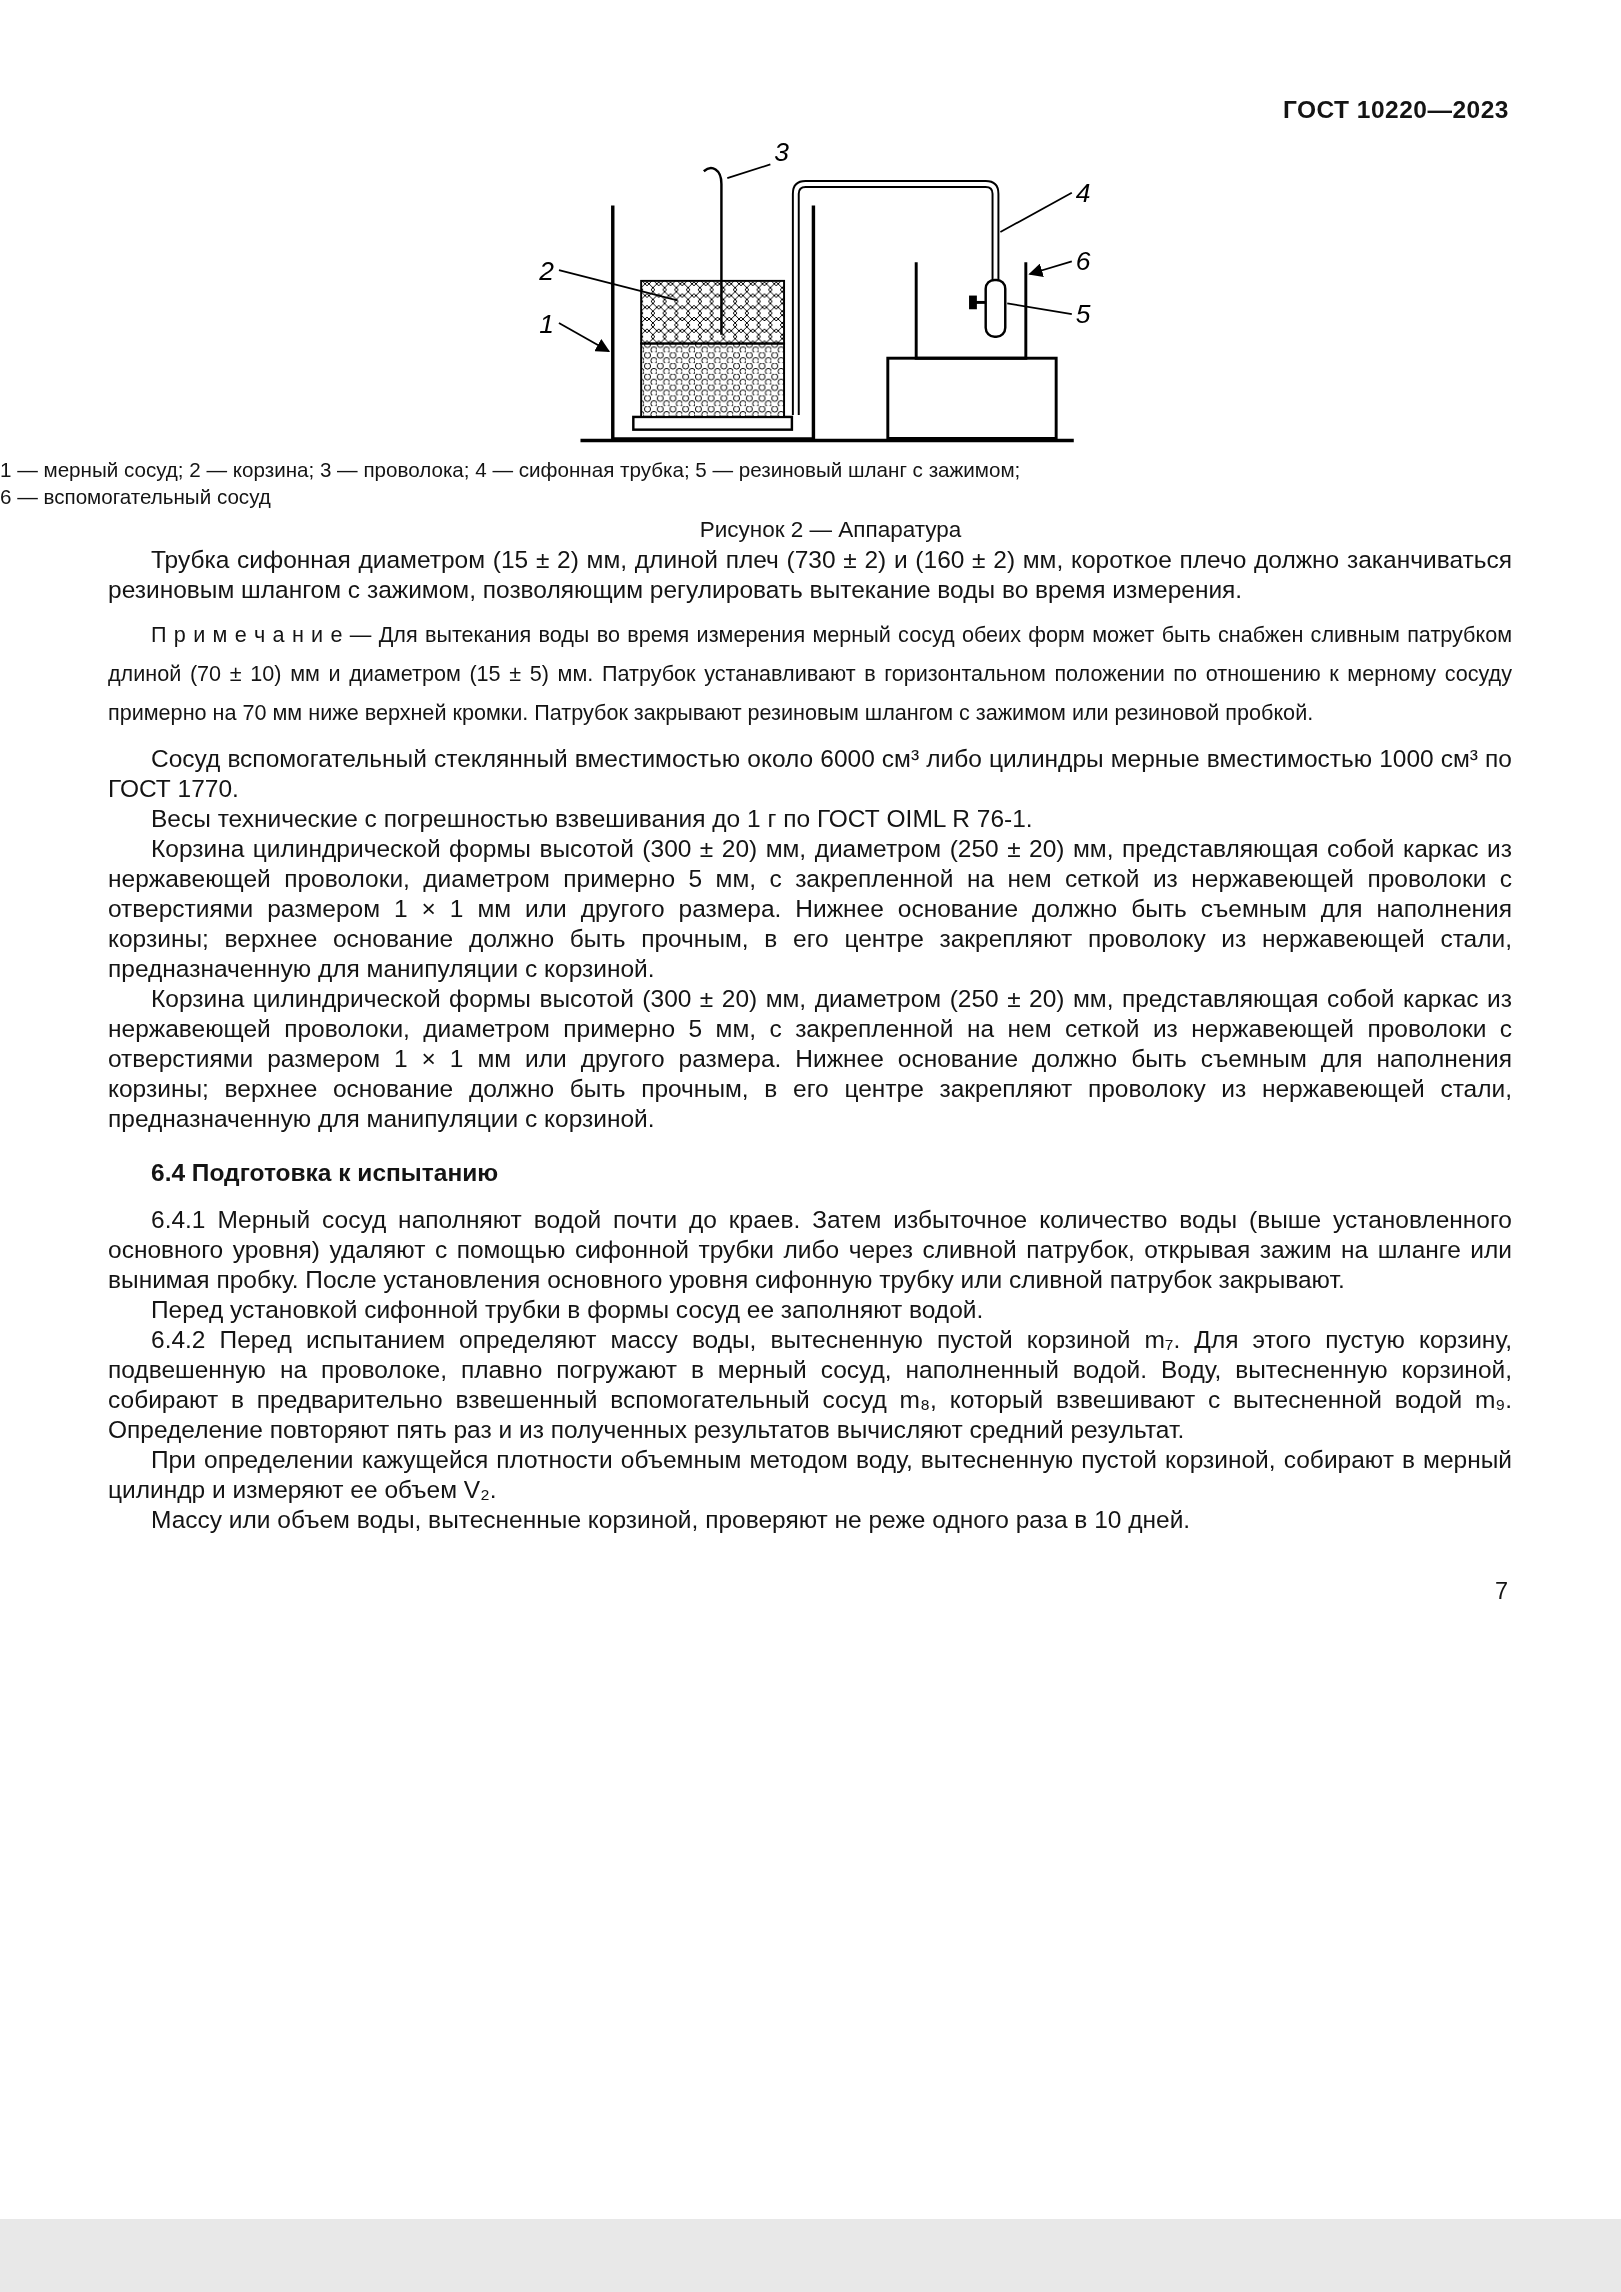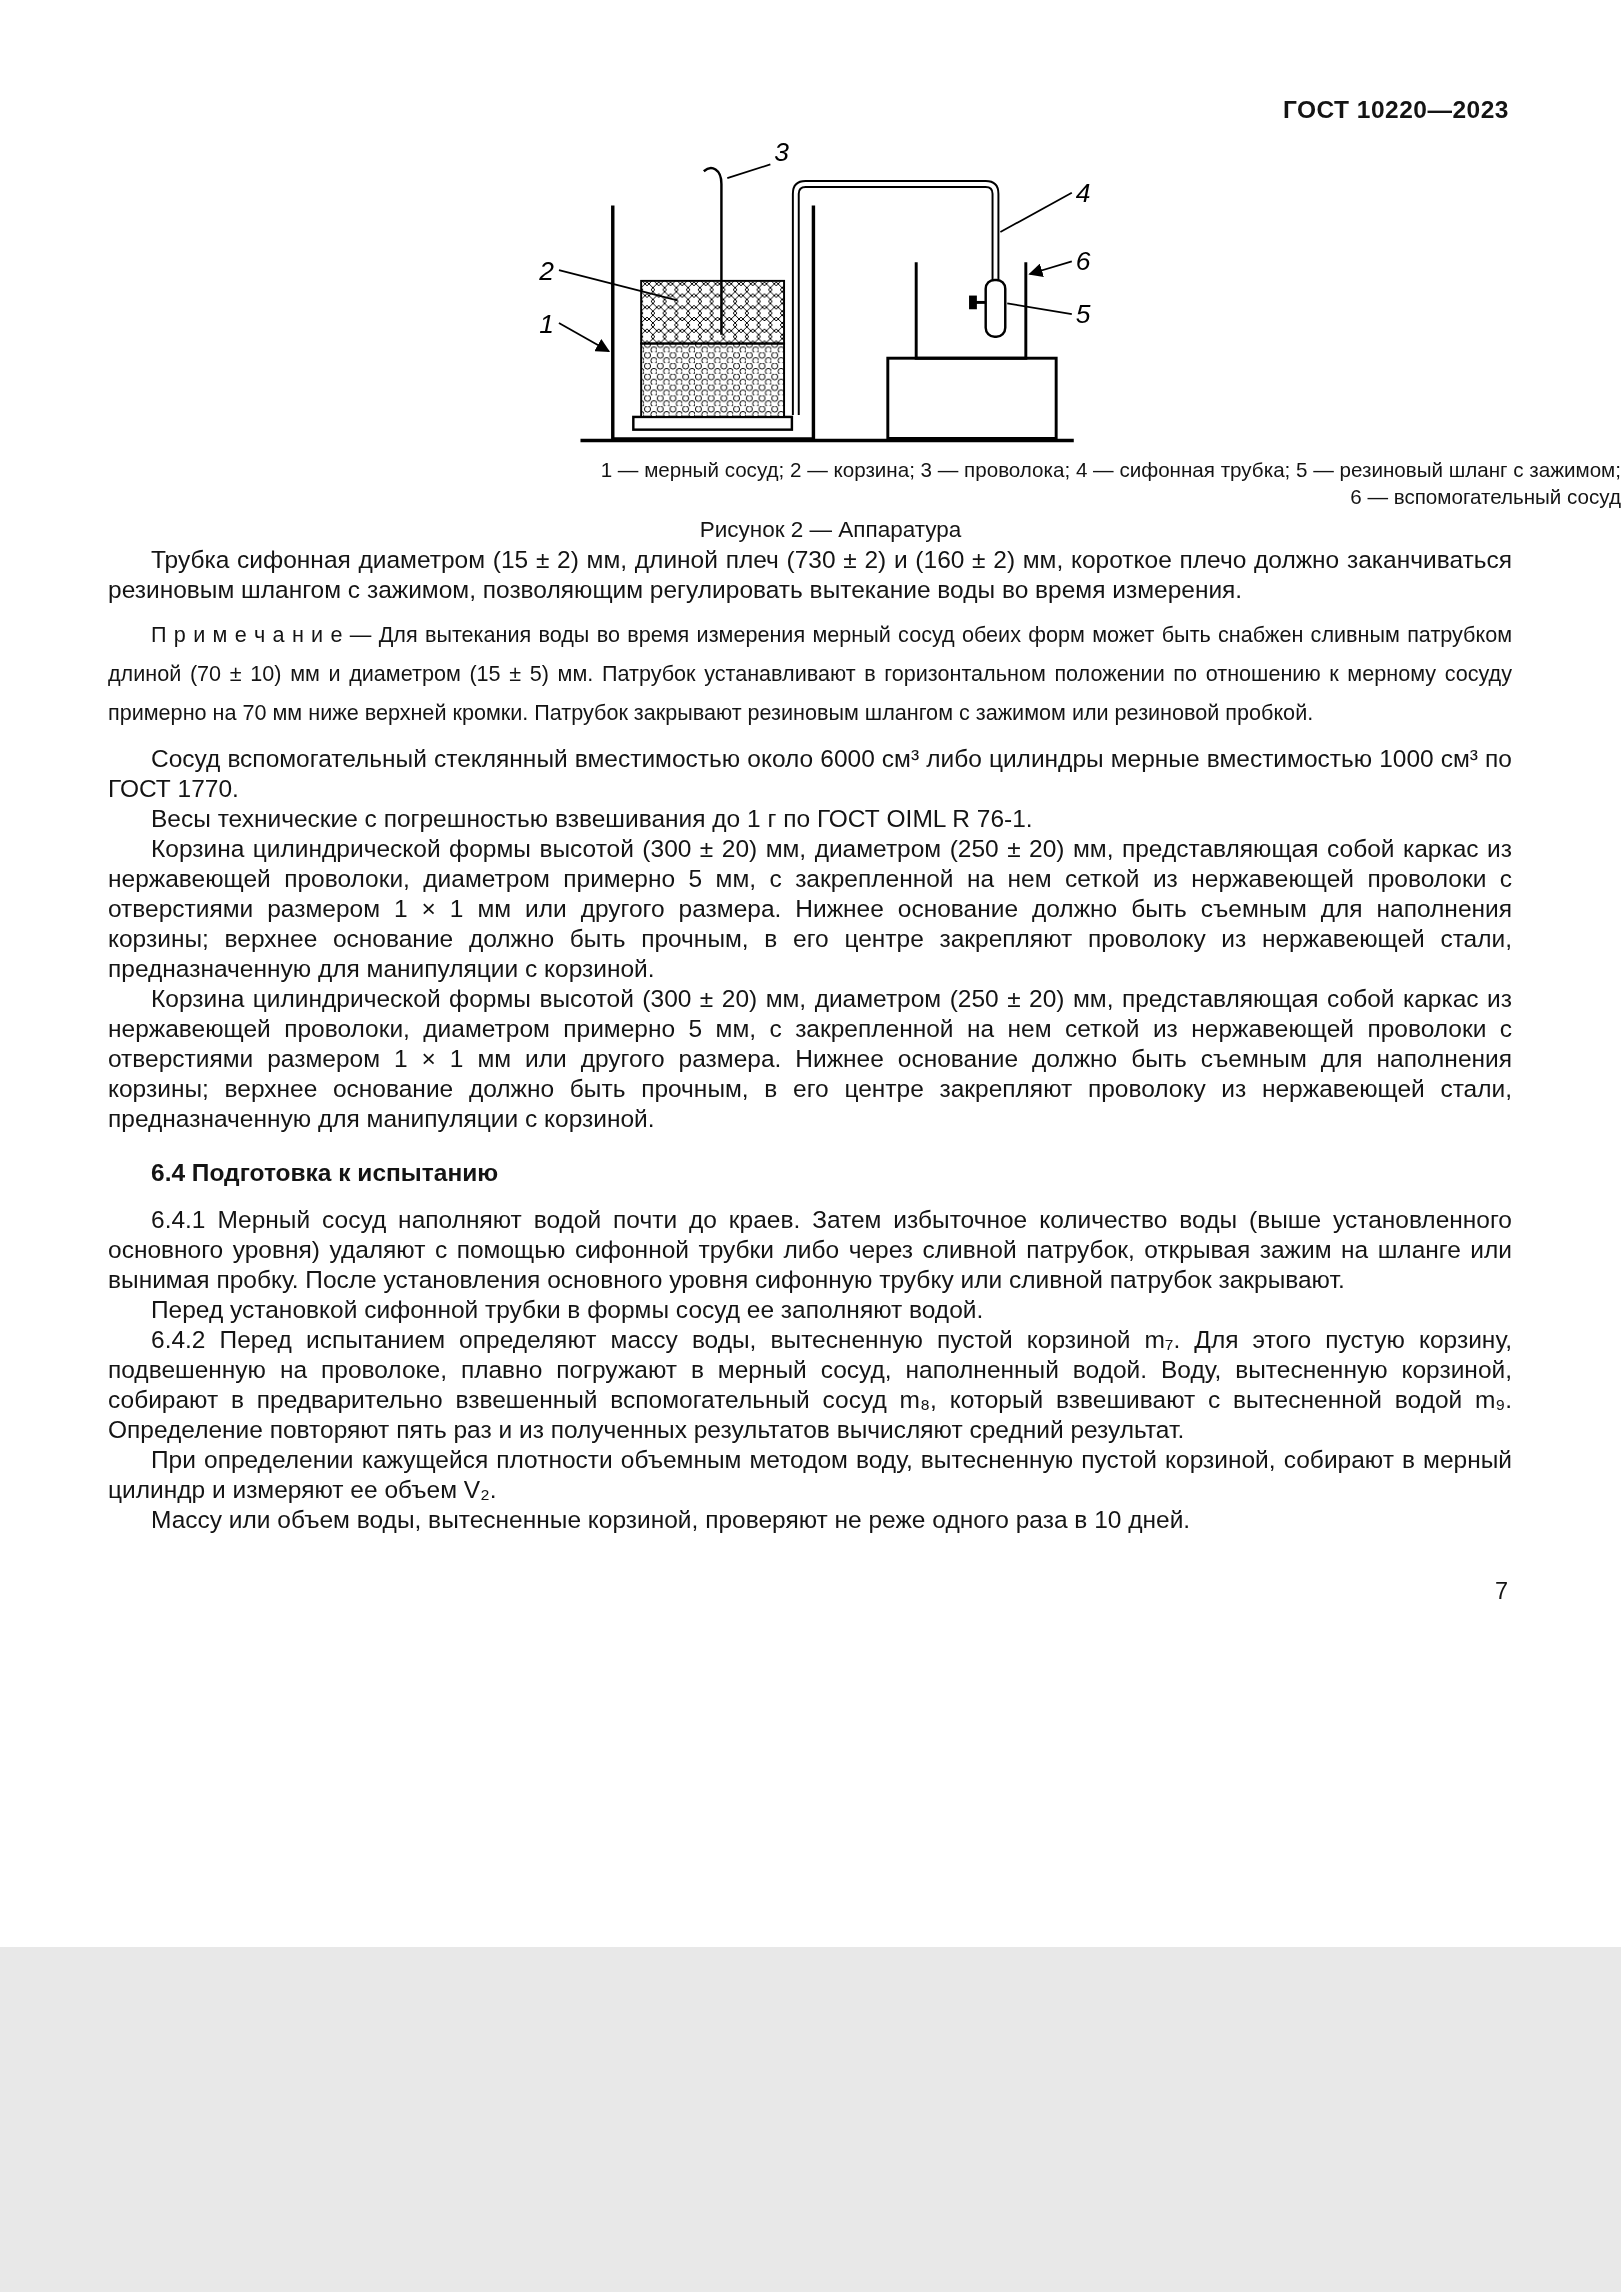--- a/index.html
+++ b/index.html
@@ -1,33 +1,33 @@
 <!DOCTYPE html>
 <html><head>
 <meta charset="utf-8">
 <style>
   html,body { margin:0; padding:0; background:#e8e8e8; }
   .page {
     position:relative;
-    width:1621px; height:1947px;
+    width:1621px; height:2219px;
     margin:0 auto;
     background:#ffffff;
     font-family:"Liberation Sans","DejaVu Sans",sans-serif;
     color:#141414;
     overflow:hidden;
   }
   .doc-header {
     position:absolute; top:96px; right:112px;
     font-size:24.5px; font-weight:bold; letter-spacing:0.5px;
   }
   .figure-area { position:absolute; top:137px; left:0; width:100%; height:412px; }
   .diagram-svg { position:absolute; left:529px; top:0; }
   .fig-caption {
     position:absolute; top:320px; left:0; width:100%;
-    text-align:right; font-size:20.6px; line-height:26.5px; color:#141414;
+    text-align:left; font-size:20.6px; line-height:26.5px; color:#141414;
   }
   .fig-title {
     position:absolute; top:380px; left:0; width:100%;
     text-align:center; font-size:22.5px;padding-left:20px;
   }
   .body-text {
     position:absolute; top:545px; left:108px; width:1404px;
   }
   .body-text p {
     margin:0; font-size:24.5px; line-height:30px;

